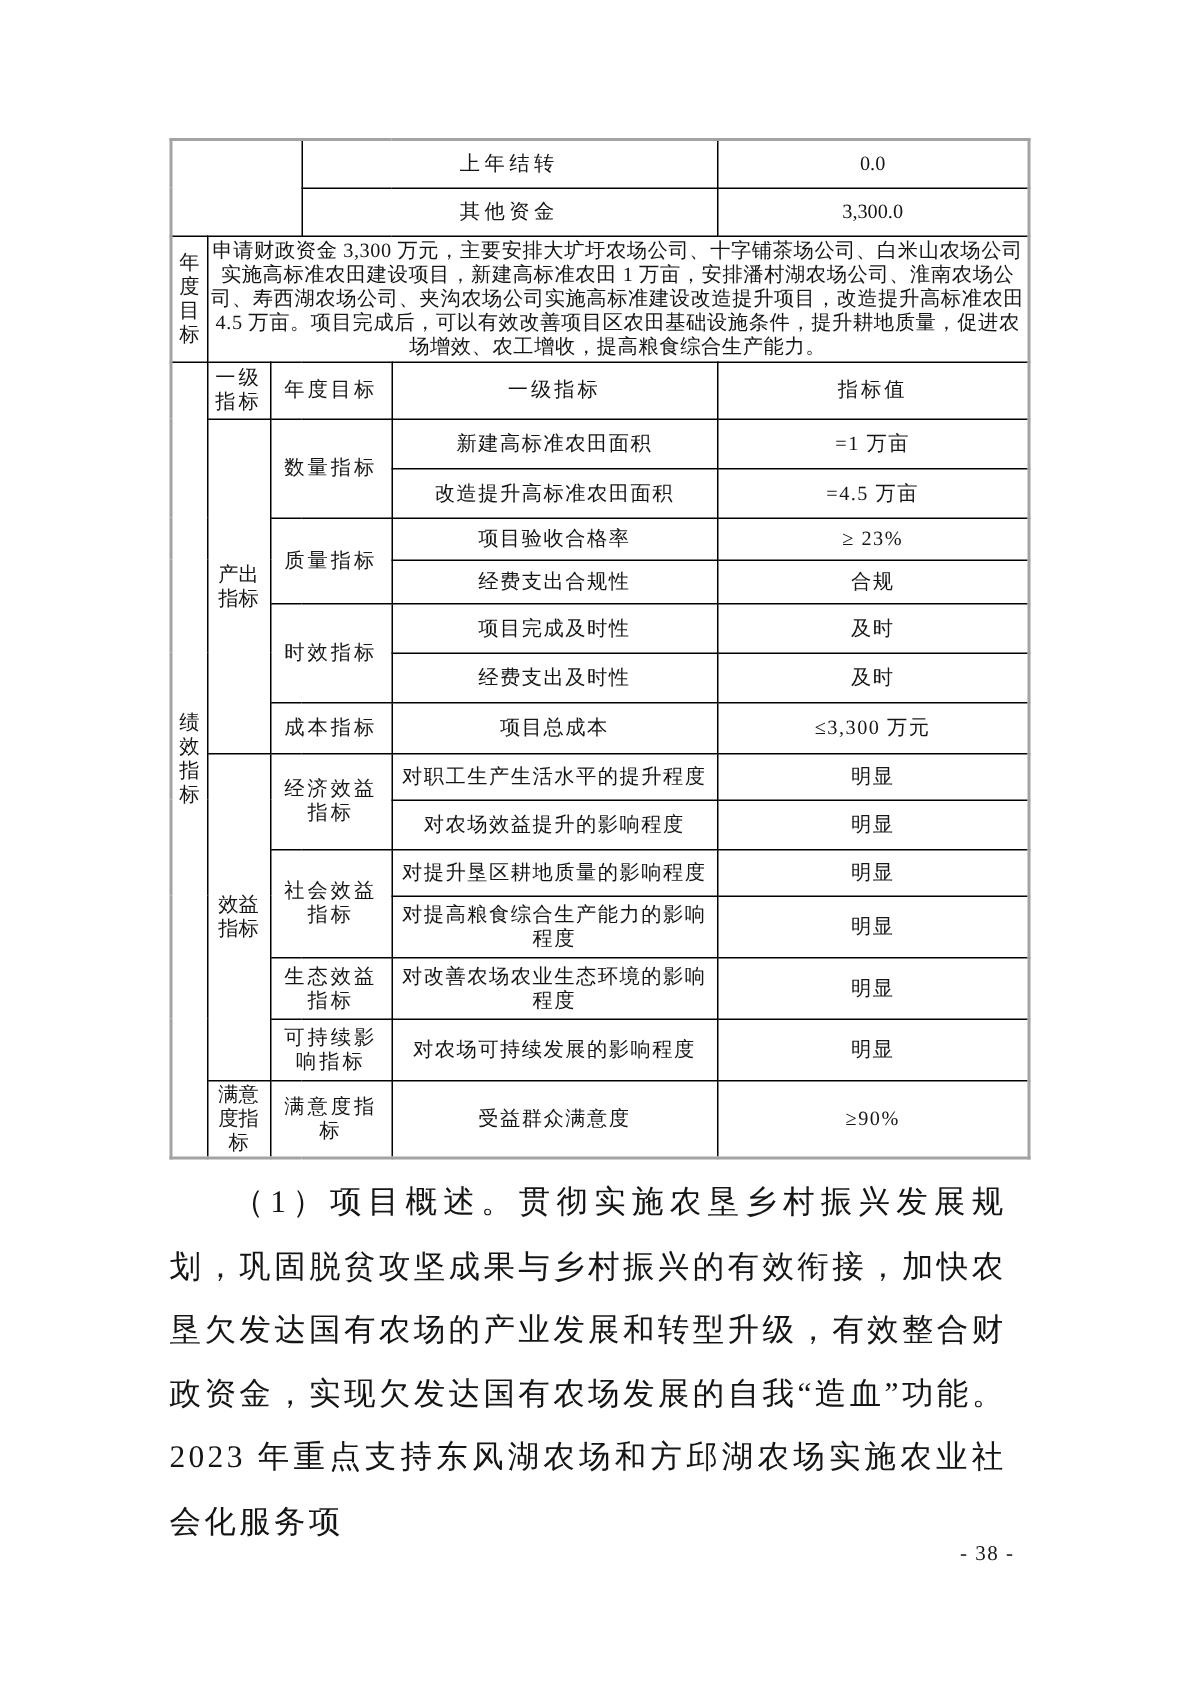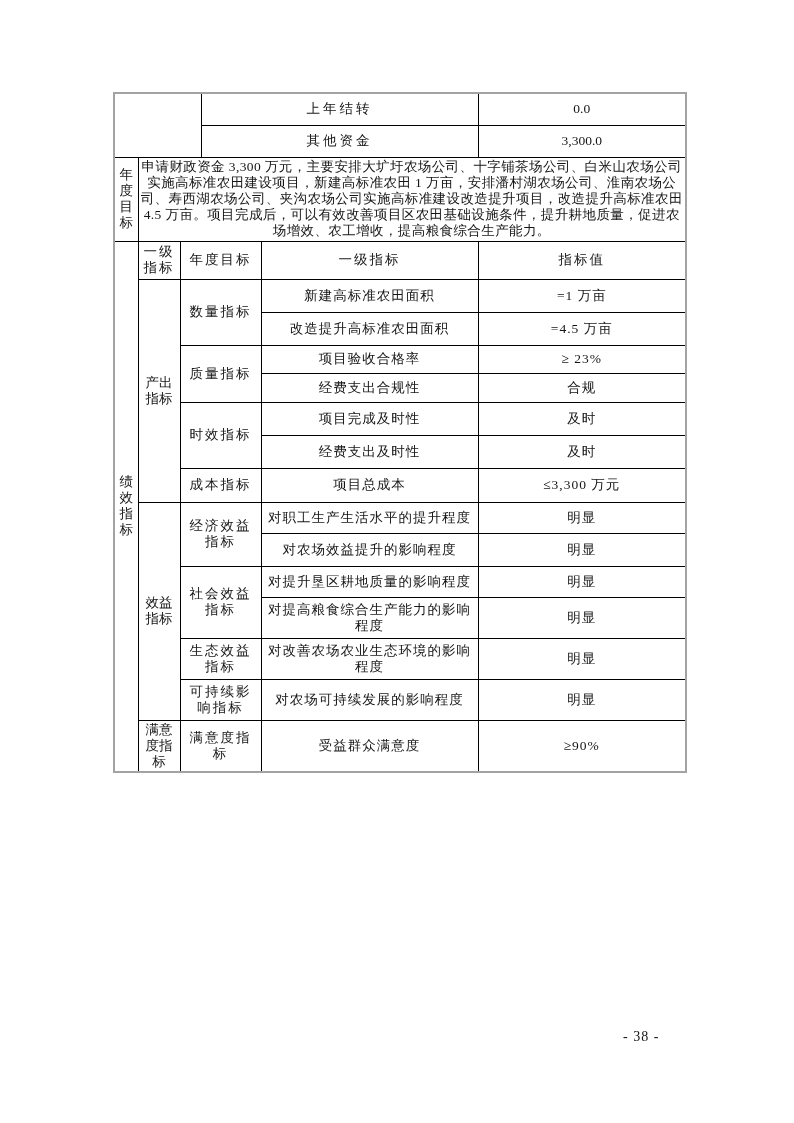--- a/index.html
+++ b/index.html
@@ -32,21 +32,21 @@
   td.hdr{letter-spacing:2px;}
   .section-heading{
     margin:17px 0 0 0;text-align:center;font-size:22px;font-weight:bold;
     letter-spacing:0.5px;line-height:30px;
   }
   .section-paragraph{
     margin:7px 0 0 0;font-size:21px;line-height:42.5px;letter-spacing:2.2px;
     text-align:justify;text-indent:2em;width:558px;
   }
   .page-number{
-    position:absolute;left:623px;top:1029px;font-size:14px;letter-spacing:1px;
+    position:absolute;left:640px;top:1029px;font-size:14px;letter-spacing:1px;
   }
 </style>
 </head>
 <body>
 
 <div class="content">
   <table class="doc-table">
     <colgroup>
       <col style="width:24px">
         <col style="width:42px">
@@ -140,15 +140,16 @@
       </tr>
       <tr style="height:52px">
         <td class="col-b">满意度指标</td>
         <td colspan="2" class="col-c">满意度指标</td>
         <td class="l3">受益群众满意度</td>
         <td class="val">≥90%</td>
       </tr>
     </tbody>
   </table>
 
+  <p class="section-paragraph">（1）项目概述。贯彻实施农垦乡村振兴发展规划，巩固脱贫攻坚成果与乡村振兴的有效衔接，加快农垦欠发达国有农场的产业发展和转型升级，有效整合财政资金，实现欠发达国有农场发展的自我“造血”功能。2023 年重点支持东风湖农场和方邱湖农场实施农业社会化服务项</p>
 </div>
 
 <div class="page-number">- 38 -</div>
 
 </body></html>

